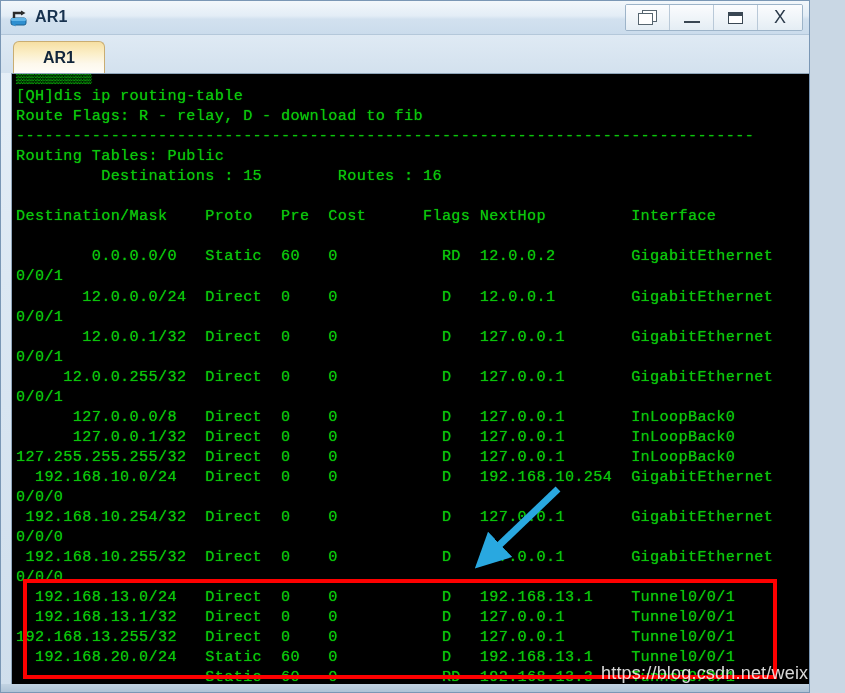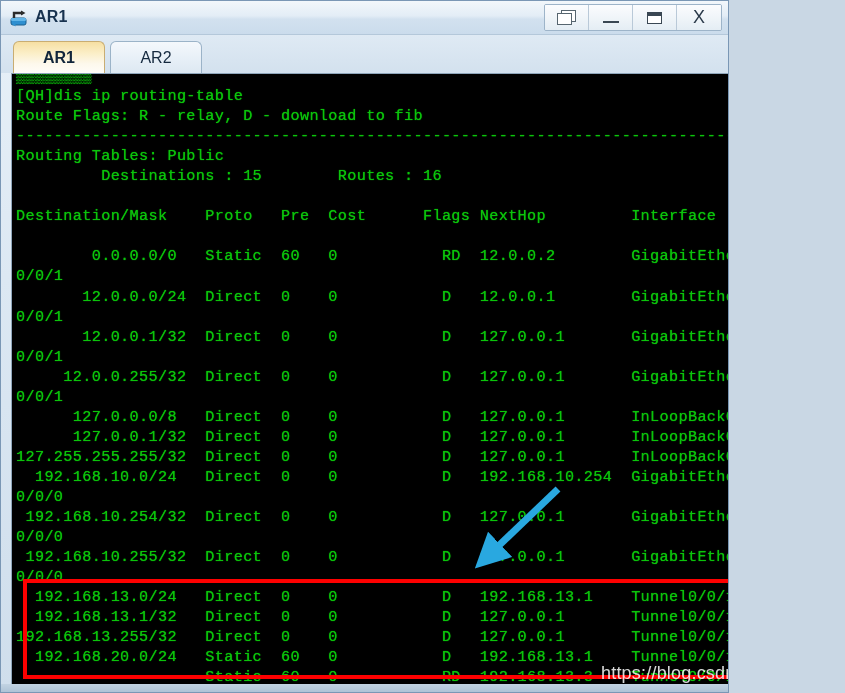--- a/index.html
+++ b/index.html
@@ -7,21 +7,21 @@
   html, body {
     width: 845px;
     height: 693px;
     overflow: hidden;
     background: #c9d7e4;
     font-family: "Liberation Sans", sans-serif;
   }
 
   #app {
     position: relative;
-    width: 729px;
+    width: 810px;
     height: 693px;
     background: linear-gradient(to bottom, #e9f1f8 0%, #dce8f3 40%, #cfdeec 100%);
     border: 1px solid #7a97b5;
     overflow: hidden;
   }
 
   
   .titlebar {
     position: relative;
     height: 34px;
@@ -254,23 +254,20 @@
       </div>
       <div class="winbtn close">
         <span>X</span>
       </div>
     </div>
   </div>
 
   <div class="tabstrip">
     <div class="tab active">
       <span>AR1</span>
-    </div>
-    <div class="tab">
-      <span>AR2</span>
     </div>
   </div>
 
   <div class="term-wrap">
     <div class="term">
       <pre class="console">▒▒▒▒▒▒▒▒
 [QH]dis ip routing-table
 Route Flags: R - relay, D - download to fib
 ------------------------------------------------------------------------------
 Routing Tables: Public

